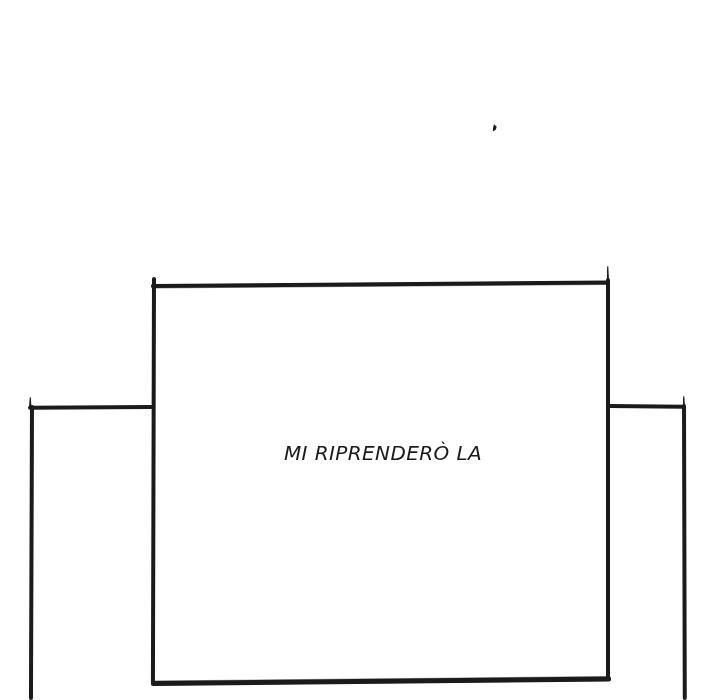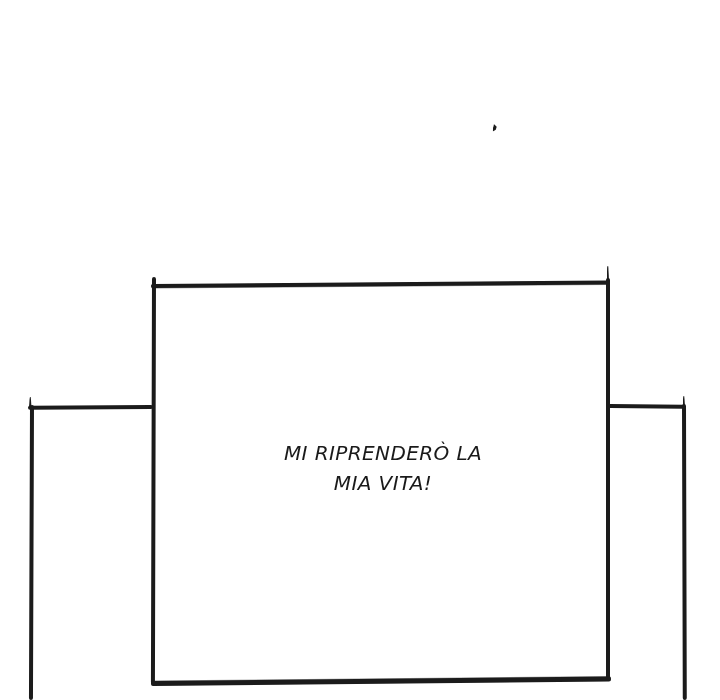--- a/index.html
+++ b/index.html
@@ -114,16 +114,15 @@
   <div class="ink right-v"></div>
 
   <div class="ink panel-top"></div>
   <div class="ink panel-left"></div>
   <div class="ink panel-right-tick"></div>
   <div class="ink panel-right"></div>
   <div class="ink panel-bottom"></div>
 
   <div class="speech">
     <div class="speech-line">MI RIPRENDERÒ LA</div>
-    <div class="speech-line">MIA VITA!</div>
   </div>
 
 </div>
 
 </body></html>

